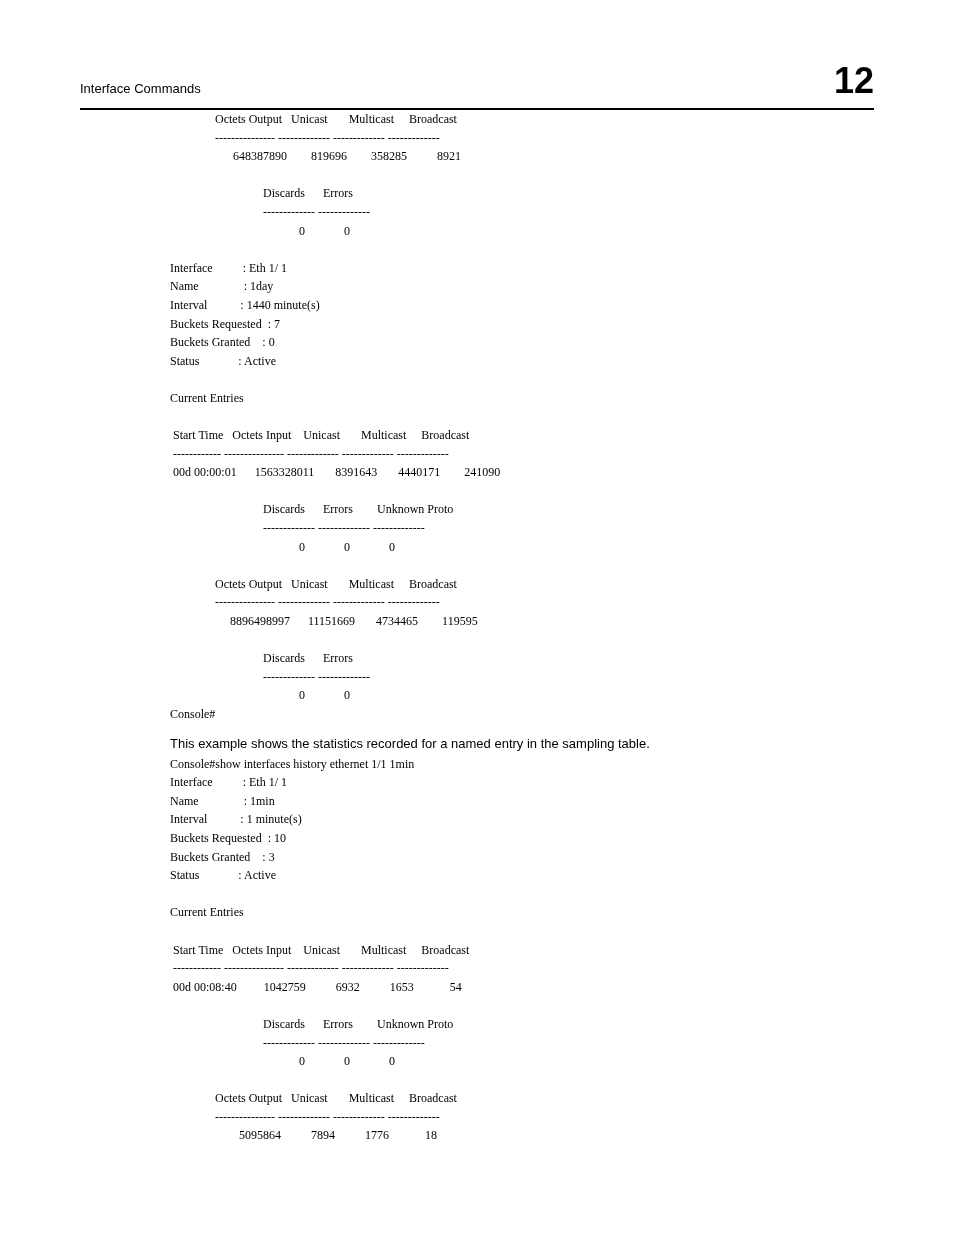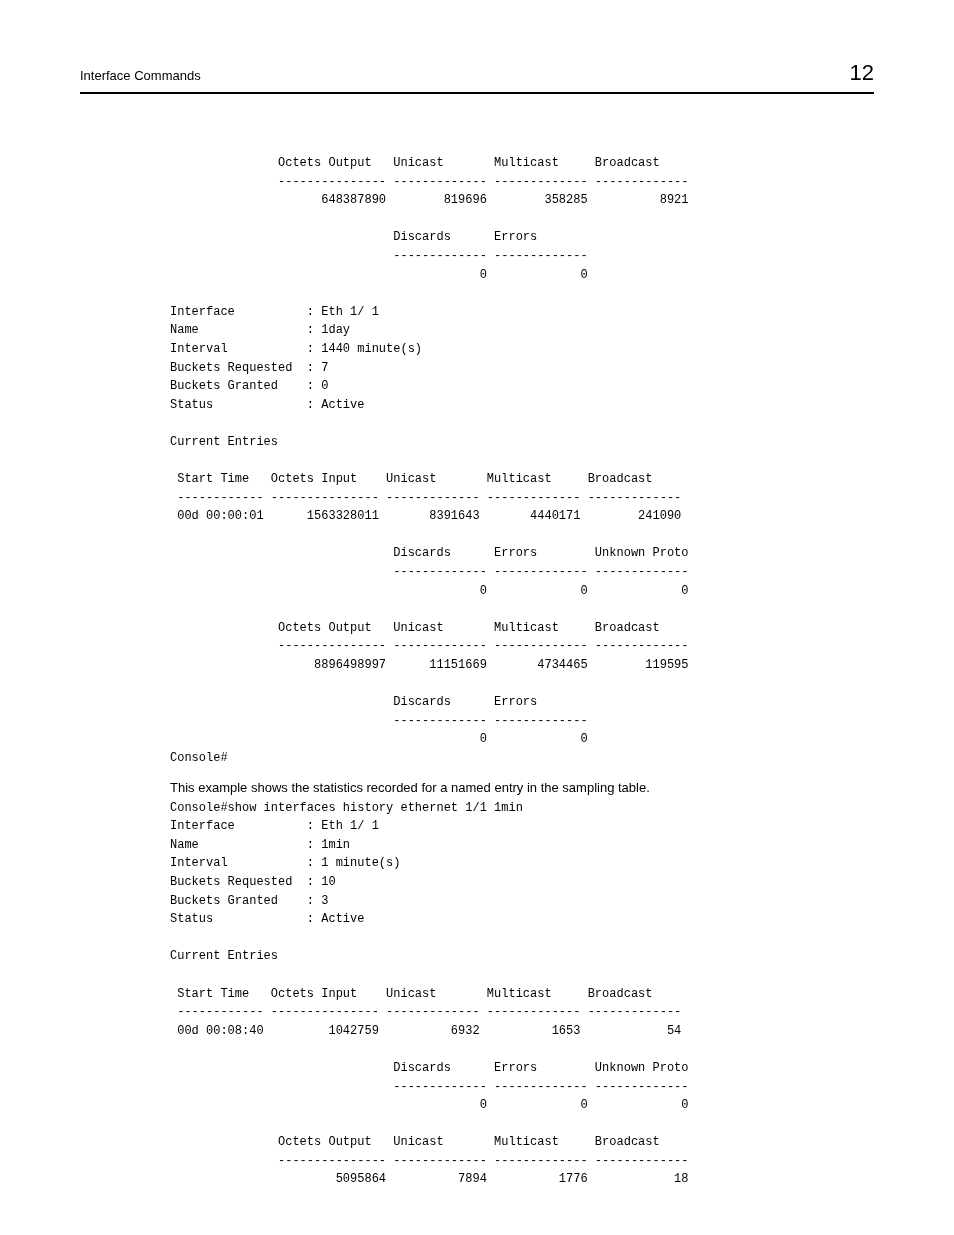--- a/index.html
+++ b/index.html
@@ -10,31 +10,30 @@
     box-sizing: border-box;
     color: #000;
     background: #fff;
   }
   .header-row {
     display: flex;
     justify-content: space-between;
     align-items: baseline;
     border-bottom: 2px solid #000;
     padding-bottom: 6px;
-    margin-bottom: 60px;
   }
   .header-title {
     font-size: 13px;
   }
   .chapter-num {
-    font-size: 22px;
-    font-weight: normal;
+    font-size: 36px;
+    font-weight: bold;
   }
   pre.console {
-    font-family: Liberation Mono, monospace;
+    font-family: Liberation Serif, serif;
     font-size: 12px;
     line-height: 1.55;
     white-space: pre;
     margin: 0 0 0 90px;
   }
   .body-text {
     font-size: 13px;
     margin: 12px 0 4px 90px;
   }
 </style>

